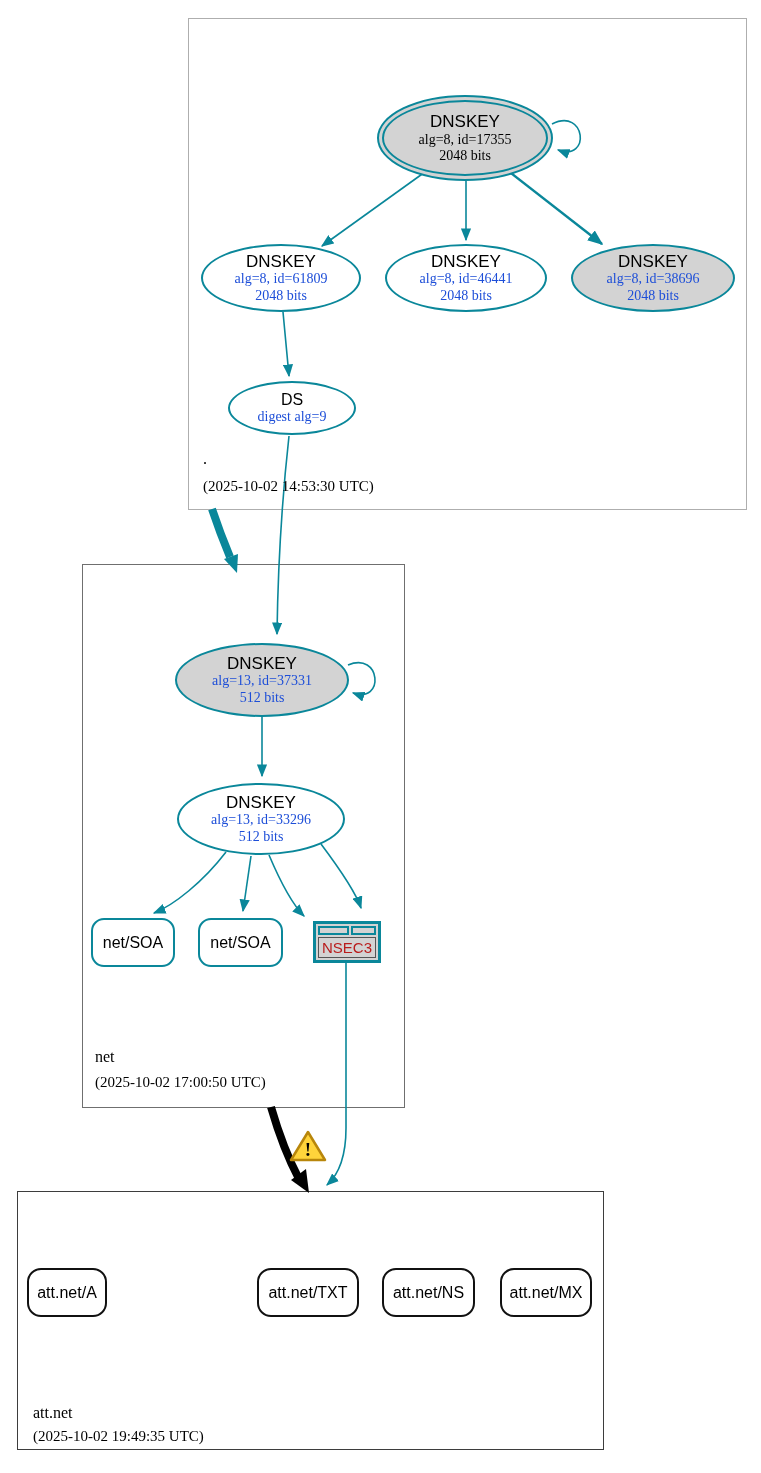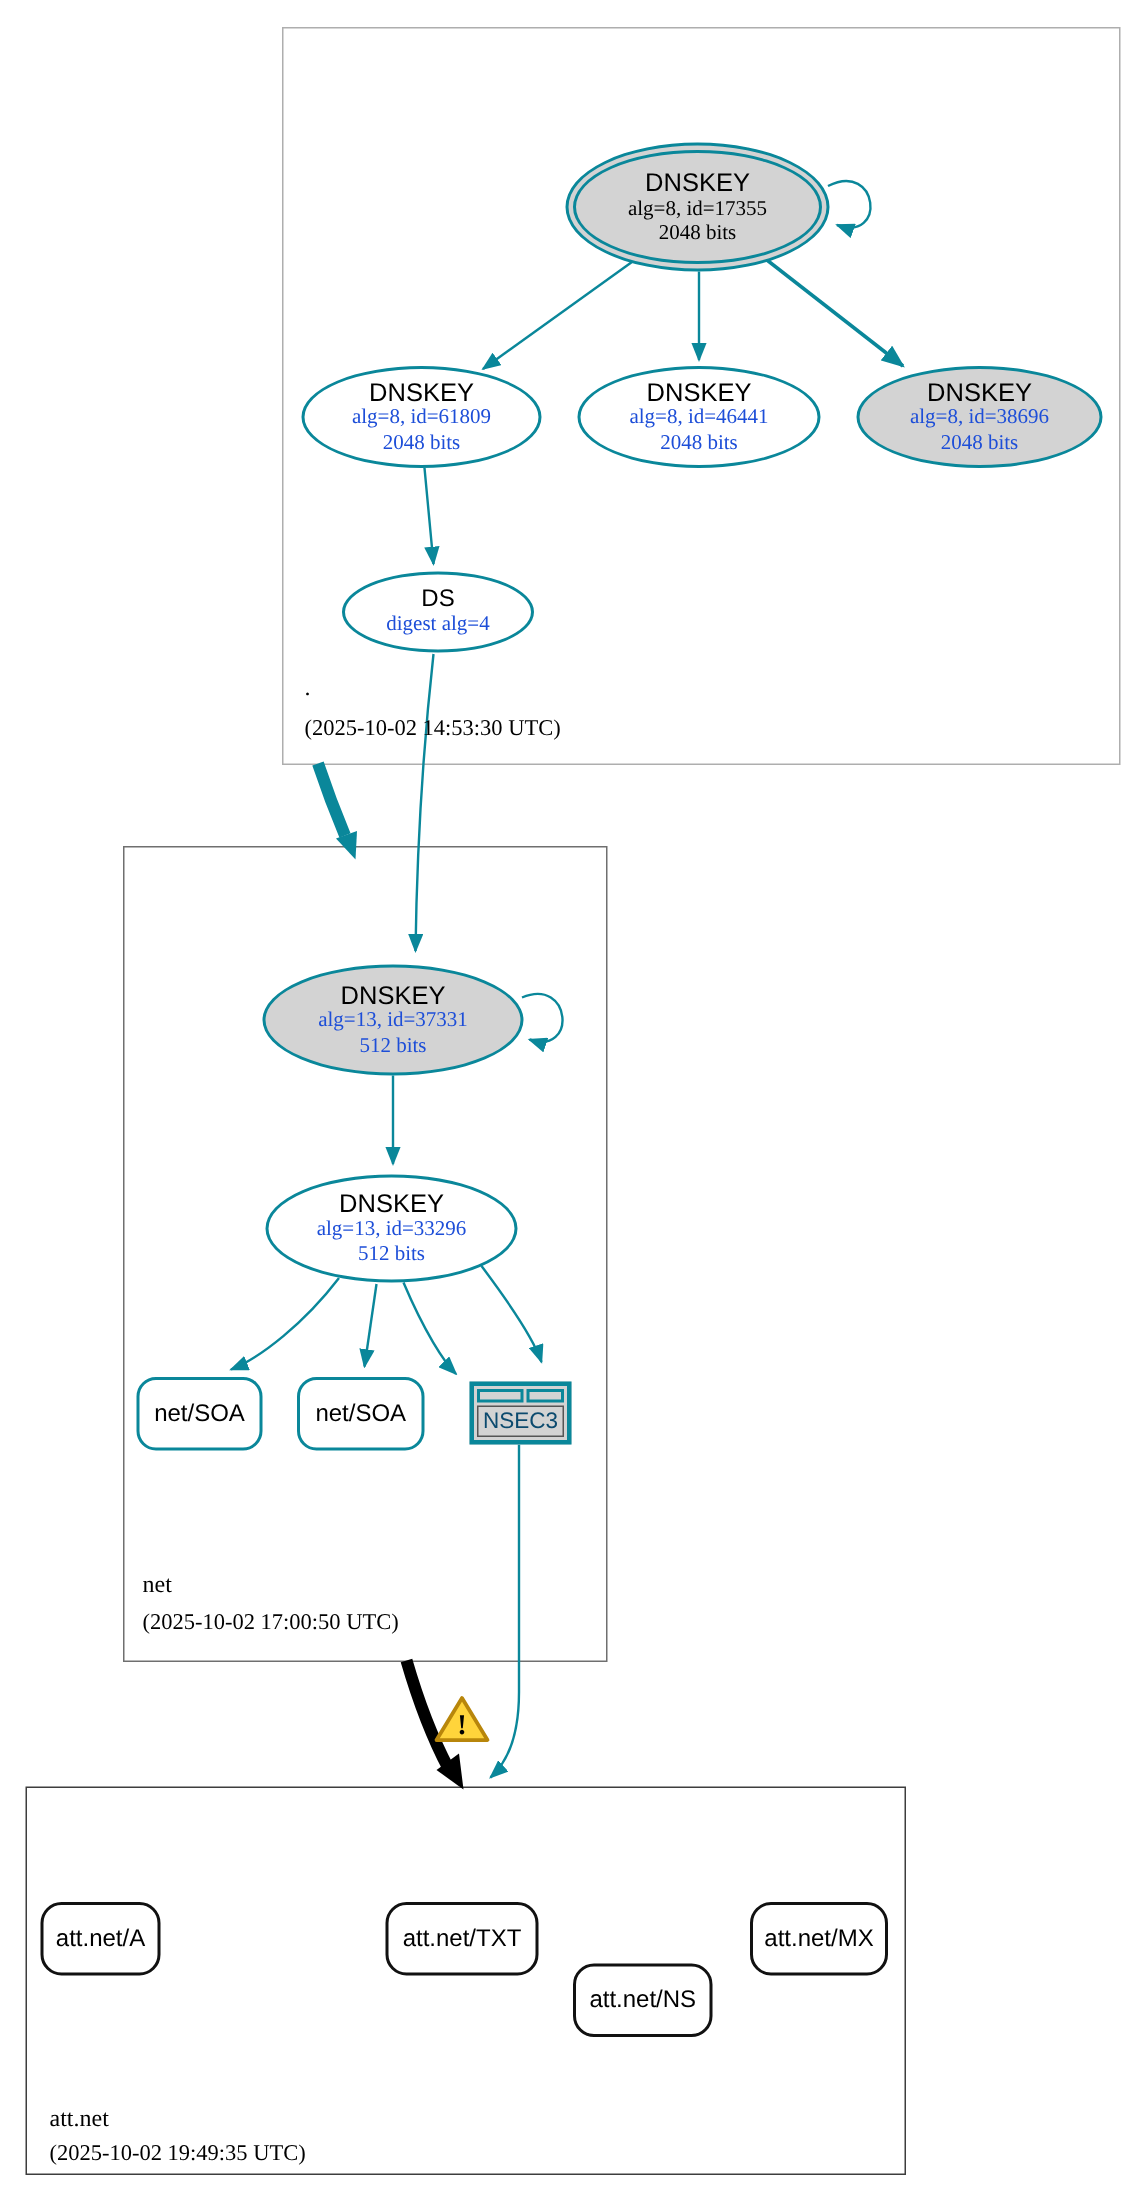--- a/index.html
+++ b/index.html
@@ -21,21 +21,21 @@
             display:flex;flex-direction:column;align-items:center;justify-content:center;text-align:center;}
   .rrset{position:absolute;border:2px solid #0a879a;border-radius:13px;background:#fff;
          display:flex;align-items:center;justify-content:center;font-size:16px;color:#000;box-sizing:border-box;}
   .rrset.black{border:2px solid #111;border-radius:14px;}
   .nsec3{position:absolute;left:313px;top:921px;width:68px;height:42px;border:3px solid #0a879a;
          background:#d3d3d3;box-sizing:border-box;padding:2px;}
   .nsec3 .cells{display:flex;gap:2px;height:9px;}
   .nsec3 .cell{border:2px solid #0a879a;background:#d3d3d3;box-sizing:border-box;}
   .nsec3 .c1{width:55%;} .nsec3 .c2{width:45%;}
   .nsec3 .lbl{margin-top:2px;border:1px solid #555;height:19px;display:flex;align-items:center;
-              justify-content:center;font-size:15px;color:#0c4a6e;background:#d3d3d3;}
+              justify-content:center;font-size:15px;color:#b91c1c;background:#d3d3d3;}
   .zlabel{position:absolute;font-family:"Liberation Serif",serif;font-size:16px;color:#000;}
   .tstamp{position:absolute;font-family:"Liberation Serif",serif;font-size:15px;color:#000;}
   .warn{position:absolute;left:288px;top:1128px;width:40px;height:36px;}
 </style>
 </head>
 <body>
 
 <div id="canvas">
 
   <div class="zonebox root"></div>
@@ -103,21 +103,21 @@
   </div>
 
   <div class="ellipse gray" style="left:571px;top:244px;width:164px;height:68px;">
     <span class="title">DNSKEY</span>
     <span class="detail">alg=8, id=38696</span>
     <span class="bits">2048 bits</span>
   </div>
 
   <div class="ellipse" style="left:228px;top:381px;width:128px;height:54px;">
     <span class="title" style="font-size:16px;">DS</span>
-    <span class="detail">digest alg=4</span>
+    <span class="detail">digest alg=9</span>
   </div>
 
   <div class="zlabel" style="left:203px;top:450px;">.</div>
   <div class="tstamp" style="left:203px;top:478px;">(2025-10-02 14:53:30 UTC)</div>
 
   <div class="ellipse gray" style="left:175px;top:643px;width:174px;height:74px;">
     <span class="title">DNSKEY</span>
     <span class="detail">alg=13, id=37331</span>
     <span class="bits">512 bits</span>
   </div>
@@ -150,21 +150,21 @@
     <polygon points="20,4 37,32 3,32" fill="#ffd43b" stroke="#b8860b" stroke-width="2.5" stroke-linejoin="round"></polygon>
     <text x="20" y="28" text-anchor="middle" font-size="19" font-weight="bold" font-family="Liberation Serif, serif" fill="#000">!</text>
   </svg>
 
   <div class="rrset black" style="left:27px;top:1268px;width:80px;height:49px;">
     <span>att.net/A</span>
   </div>
   <div class="rrset black" style="left:257px;top:1268px;width:102px;height:49px;">
     <span>att.net/TXT</span>
   </div>
-  <div class="rrset black" style="left:382px;top:1268px;width:93px;height:49px;margin-top:41px;">
+  <div class="rrset black" style="left:382px;top:1268px;width:93px;height:49px;">
     <span>att.net/NS</span>
   </div>
   <div class="rrset black" style="left:500px;top:1268px;width:92px;height:49px;">
     <span>att.net/MX</span>
   </div>
 
   <div class="zlabel" style="left:33px;top:1404px;">att.net</div>
   <div class="tstamp" style="left:33px;top:1428px;">(2025-10-02 19:49:35 UTC)</div>
 
 </div>

